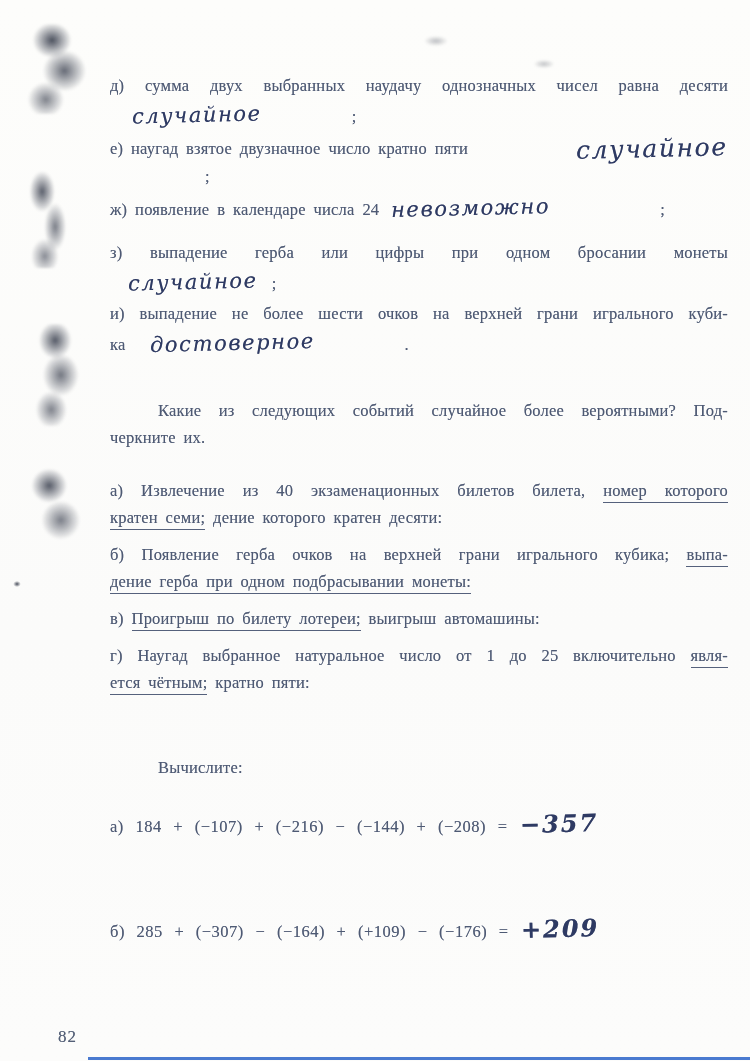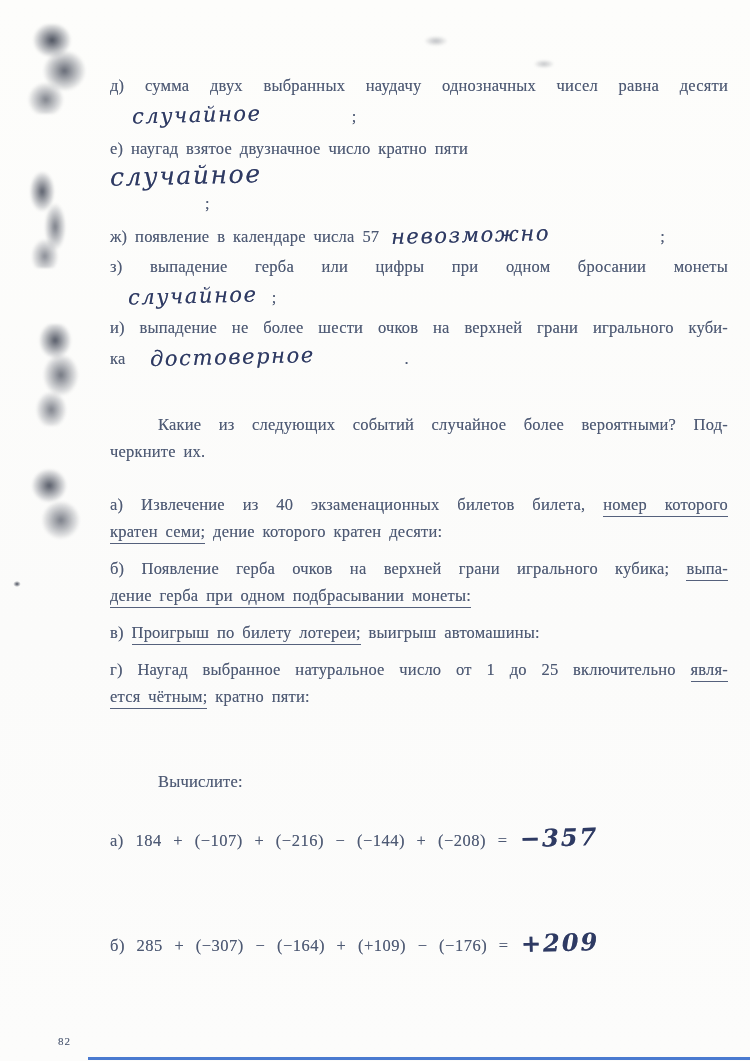--- a/index.html
+++ b/index.html
@@ -19,21 +19,21 @@
     padding:72px 22px 0 110px;
     color:#4e5a74;
     font-size:16.5px;
     line-height:27px;
     word-spacing:3.5px;
     letter-spacing:0.2px;
     text-shadow:0 0 0.4px rgba(78,90,116,0.55);
   }
   .line { min-height:26px; }
   .jfull { text-align:justify; text-align-last:justify; }
-  .spread { display:flex; justify-content:space-between; align-items:flex-start;flex-direction:column; }
+  .spread { display:flex; justify-content:space-between; align-items:flex-start; }
   .indent48 { text-indent:48px; }
   .u { border-bottom:1.4px solid #55617c; padding-bottom:2px; }
   .hw {
     display:inline-block;
     font-family:"DejaVu Serif", serif;
     font-style:italic;
     color:#2e3a63;
     font-size:21px;
     letter-spacing:1.6px;
     line-height:1.1;
@@ -41,21 +41,21 @@
     text-shadow:0 0 0.5px rgba(46,58,99,0.6);
   }
   .hw-lg { font-size:25px; }
   .hw-ans { font-size:24px; font-weight:bold; letter-spacing:2px; }
   .answer-line { line-height:32px; margin-top:2px; }
   .expr { word-spacing:7px; letter-spacing:0.5px; }
   .punct { color:#4e5a74; } .ml12{margin-left:12px}
   .ml14{margin-left:14px} .ml18{margin-left:18px} .ml22{margin-left:22px}
   .ml24{margin-left:24px} .ml48{margin-left:48px} .ml90{margin-left:90px}
   .ml95{margin-left:95px} .ml110{margin-left:110px}
-  .mt2{margin-top:2px} .mt4{margin-top:3px} .mt6{margin-top:6px}
+  .mt2{margin-top:2px} .mt4{margin-top:16px} .mt6{margin-top:6px}
   .mt10{margin-top:10px} .mt26{margin-top:26px} .mt30{margin-top:30px}
   .mt36{margin-top:36px} .mt58{margin-top:58px} .mt76{margin-top:76px}
 
   .art { position:absolute; filter:blur(1px); pointer-events:none; }
   .a1 { left:26px; top:24px; width:62px; height:90px; background:
         radial-gradient(ellipse 45% 28% at 42% 18%, rgba(44,50,66,.85), rgba(44,50,66,0) 70%),
         radial-gradient(ellipse 50% 33% at 62% 52%, rgba(44,50,66,.72), rgba(44,50,66,0) 70%),
         radial-gradient(ellipse 42% 28% at 32% 84%, rgba(44,50,66,.6), rgba(44,50,66,0) 70%); }
   .a2 { left:24px; top:170px; width:52px; height:98px; background:
         radial-gradient(ellipse 35% 30% at 35% 22%, rgba(44,50,66,.78), rgba(44,50,66,0) 70%),
@@ -70,21 +70,21 @@
         radial-gradient(ellipse 48% 34% at 60% 66%, rgba(44,50,66,.62), rgba(44,50,66,0) 70%); }
   .a5 { left:12px; top:580px; width:10px; height:8px; filter:blur(0.5px);
         background:radial-gradient(ellipse 50% 50% at 50% 50%, rgba(44,50,66,.85), rgba(44,50,66,0) 75%); }
   .a6 { left:420px; top:34px; width:32px; height:14px; background:
         radial-gradient(ellipse 50% 50% at 50% 50%, rgba(44,50,66,.3), rgba(44,50,66,0) 75%); }
   .a7 { left:530px; top:58px; width:28px; height:12px; background:
         radial-gradient(ellipse 50% 50% at 50% 50%, rgba(44,50,66,.28), rgba(44,50,66,0) 75%); }
 
   .page-number {
     position:absolute; left:58px; bottom:14px;
-    color:#535f77; font-size:11px; letter-spacing:1px;
+    color:#535f77; font-size:17px; letter-spacing:1px;
     text-shadow:0 0 0.4px rgba(83,95,119,0.6);
   }
   .bottom-rule {
     position:absolute; left:88px; right:0; bottom:1px; height:3px;
     background:#4a7ad0;
   }
 </style>
 </head>
 <body>
 
@@ -107,21 +107,21 @@
 
     <section class="para mt2">
       <div class="line spread">
           <span>е) наугад взятое двузначное число кратно пяти</span>
           <span class="hw hw-lg">случайное</span>
         </div>
       <div class="line"><span class="punct ml95">;</span></div>
     </section>
 
     <section class="para mt6">
-      <div class="line"><span>ж) появление в календаре числа 57</span><span class="hw ml12">невозможно</span><span class="punct ml110">;</span></div>
+      <div class="line"><span>ж) появление в календаре числа 24</span><span class="hw ml12">невозможно</span><span class="punct ml110">;</span></div>
     </section>
 
     <section class="para mt4">
       <div class="line jfull"><span>з) выпадение герба или цифры при одном бросании монеты</span></div>
       <div class="line answer-line"><span class="hw ml18">случайное</span><span class="punct ml14">;</span></div>
     </section>
 
     <section class="para">
       <div class="line jfull"><span>и) выпадение не более шести очков на верхней грани игрального куби-</span></div>
       <div class="line answer-line"><span>ка</span><span class="hw ml24">достоверное</span><span class="punct ml90">.</span></div>

